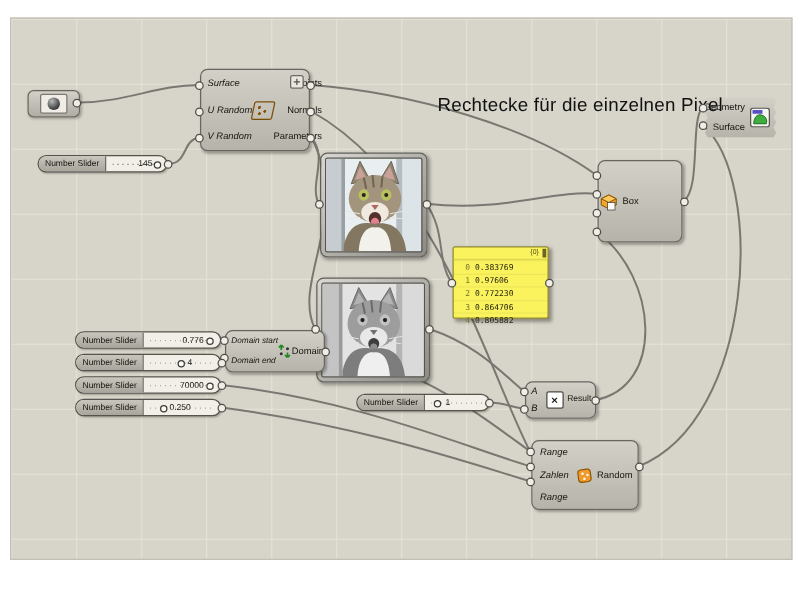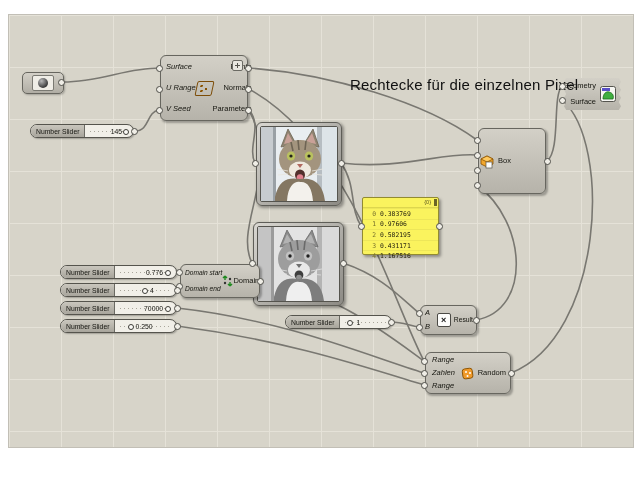--- a/index.html
+++ b/index.html
@@ -86,22 +86,22 @@
 
   <div class="sphere-node" style="left:22px;top:72px;">
     <div class="sphere-inner">
         <div class="sphere-ball"></div>
       </div>
   </div>
 
   <div class="node" style="left:160px;top:55px;width:88px;height:66px;">
     <div class="col in">
       <span class="plabel">Surface</span>
-      <span class="plabel">U Range</span>
-      <span class="plabel">V Seed</span>
+      <span class="plabel">U Random</span>
+      <span class="plabel">V Random</span>
     </div>
     <div class="midwrap">
         <div class="divide-ico"></div>
       </div>
     <div class="col out" style="padding-right:6px;">
       <span class="plabel">Points</span>
       <span class="plabel">Normals</span>
       <span class="plabel">Parameters</span>
     </div>
     <div class="mini"></div>
@@ -204,29 +204,29 @@
     <div class="prow">
         <span class="pidx">0</span>
         <span class="pval">0.383769</span>
       </div>
     <div class="prow">
         <span class="pidx">1</span>
         <span class="pval">0.97606</span>
       </div>
     <div class="prow">
         <span class="pidx">2</span>
-        <span class="pval">0.582195</span>
+        <span class="pval">0.772230</span>
       </div>
     <div class="prow">
         <span class="pidx">3</span>
-        <span class="pval">0.431171</span>
+        <span class="pval">0.864706</span>
       </div>
     <div class="prow">
         <span class="pidx">4</span>
-        <span class="pval">1.167516</span>
+        <span class="pval">0.805882</span>
       </div>
   </div>
 
   <div class="node" style="left:180px;top:264px;width:80px;height:34px;">
     <div class="col in" style="padding-left:4px;">
       <span class="plabel" style="font-size:6.6px;">Domain start</span>
       <span class="plabel" style="font-size:6.6px;">Domain end</span>
     </div>
     <div class="midwrap">
       <svg width="11" height="14" viewBox="0 0 11 14">
@@ -289,21 +289,21 @@
       <span class="plabel">B</span>
     </div>
     <div class="midwrap" style="padding-right:3px;">
       <div class="x-ico">
           <span>×</span>
         </div>
       <span class="plabel" style="margin-left:3px;font-size:6.8px;">Result</span>
     </div>
   </div>
 
-  <div class="node" style="left:425px;top:352px;width:86px;height:42px;">
+  <div class="node" style="left:425px;top:352px;width:86px;height:56px;">
     <div class="col in" style="padding-left:6px;">
       <span class="plabel">Range</span>
       <span class="plabel">Zahlen</span>
       <span class="plabel">Range</span>
     </div>
     <div class="midwrap" style="padding-right:4px;">
       <svg width="14" height="14" viewBox="0 0 14 14">
         <rect x="1.5" y="2.5" width="10" height="10" rx="2.5" fill="#f09a2a" stroke="#8a5200" stroke-width="0.9" transform="rotate(-8 7 7)"></rect>
         <circle cx="5" cy="6" r="1" fill="#fff"></circle>
           <circle cx="9" cy="7" r="1" fill="#fff"></circle>

